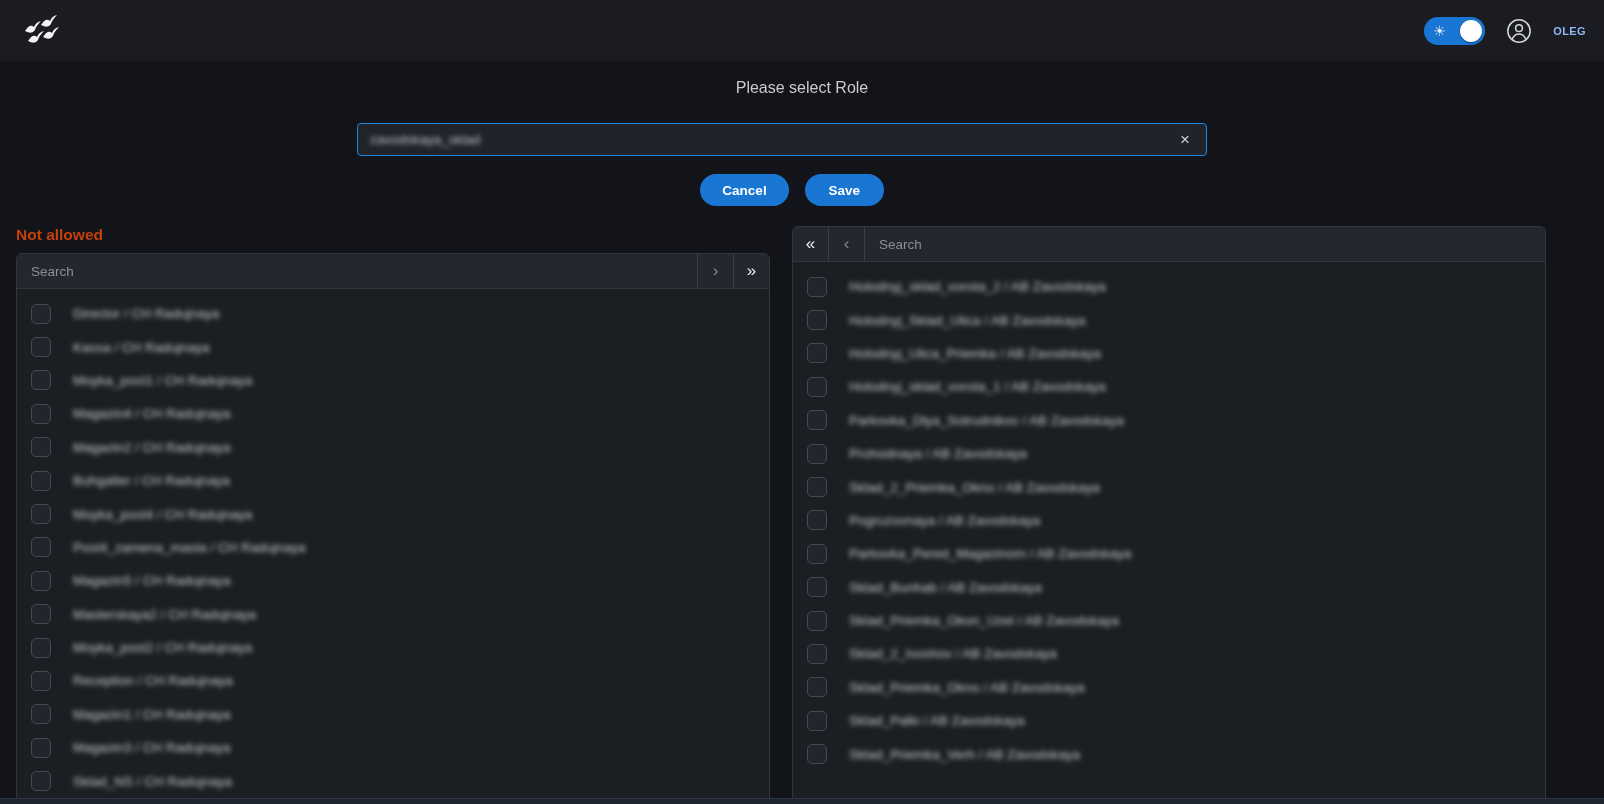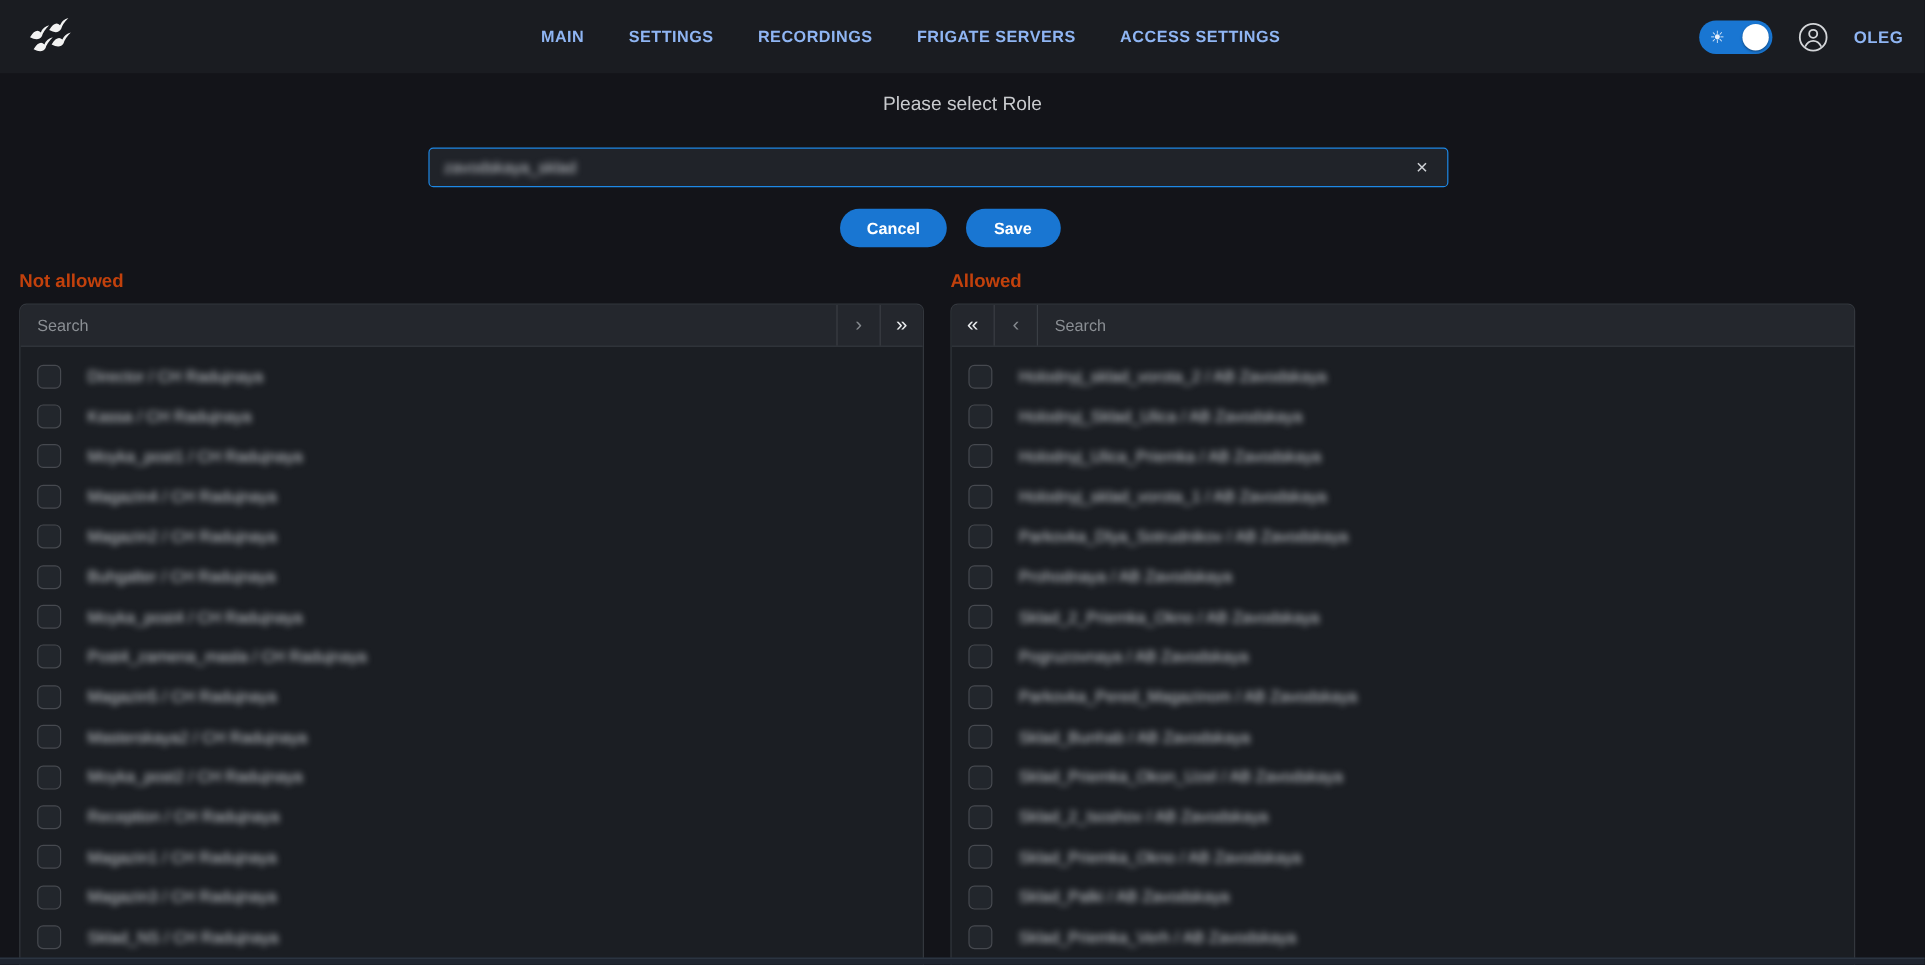--- a/index.html
+++ b/index.html
@@ -34,21 +34,21 @@
   }
   .theme-switch .sun {
     position:absolute; left:9px; top:50%; transform:translateY(-50%);
     color:#e8f0fb; font-size:14px; line-height:1;
   }
   .theme-switch .knob {
     position:absolute; right:3px; top:3px; width:22px; height:22px;
     border-radius:50%; background:#fff; box-shadow:0 1px 2px rgba(0,0,0,.4);
   }
   .user-icon { width:26px; height:26px; }
-  .username { color:#8fb5f3; font-size:14px; font-weight:700; letter-spacing:.4px; }
+  .username { color:#8fb5f3; font-size:11px; font-weight:700; letter-spacing:.4px; }
 
   
   .role-title {
     text-align:center; margin-top:18px;
     color:#c9cbce; font-size:16px; font-weight:400;
   }
   .role-input {
     position:absolute; left:357px; top:123px; width:850px; height:33px;
     background:#202329; border:1.5px solid #1e88e5; border-radius:4px;
     display:flex; align-items:center; padding:0 12px; cursor:text;
@@ -120,27 +120,20 @@
 <body>
 
 <div class="navbar">
   <div class="logo">
     <svg width="44" height="44" viewBox="0 0 44 44" fill="#f2f2f2">
       <path d="M6 22 Q11 14 15 18 Q17 13 22 12 Q17 17 16 21 Q13 26 6 22 Z"></path>
       <path d="M9 32 Q14 24 18 28 Q20 23 25 22 Q20 27 19 31 Q16 36 9 32 Z"></path>
       <path d="M22 16 Q27 8 31 12 Q33 7 38 6 Q33 11 32 15 Q29 20 22 16 Z"></path>
       <path d="M24 28 Q29 20 33 24 Q35 19 40 18 Q35 23 34 27 Q31 32 24 28 Z"></path>
     </svg>
-  </div>
-  <div class="nav-links">
-    <span class="nav-link">MAIN</span>
-    <span class="nav-link">SETTINGS</span>
-    <span class="nav-link">RECORDINGS</span>
-    <span class="nav-link">FRIGATE SERVERS</span>
-    <span class="nav-link">ACCESS SETTINGS</span>
   </div>
   <div class="nav-right">
     <div class="theme-switch">
       <span class="sun">☀</span>
       <span class="knob"></span>
     </div>
     <svg class="user-icon" viewBox="0 0 24 24" fill="none" stroke="#d3d5d8" stroke-width="1.4">
       <circle cx="12" cy="12" r="10.3"></circle>
       <circle cx="12" cy="9.4" r="3.1"></circle>
       <path d="M5.8 19.2 Q8 14.8 12 14.8 Q16 14.8 18.2 19.2"></path>
@@ -228,21 +221,20 @@
         </div>
         <div class="list-row">
           <span class="checkbox"></span>
           <span class="row-label">Sklad_NS / CH Radujnaya</span>
         </div>
       </div>
   </div>
 </div>
 
 <div class="panel right">
-  <div class="panel-heading">Allowed</div>
   <div class="panel-box">
     <div class="search-row">
       <div class="xfer-btn lit sep-r">«</div>
       <div class="xfer-btn dim sep-r">‹</div>
       <input class="search-input" placeholder="Search" style="">
     </div>
     <div class="list-body">
         <div class="list-row">
           <span class="checkbox"></span>
           <span class="row-label">Holodnyj_sklad_vorota_2 / AB Zavodskaya</span>

